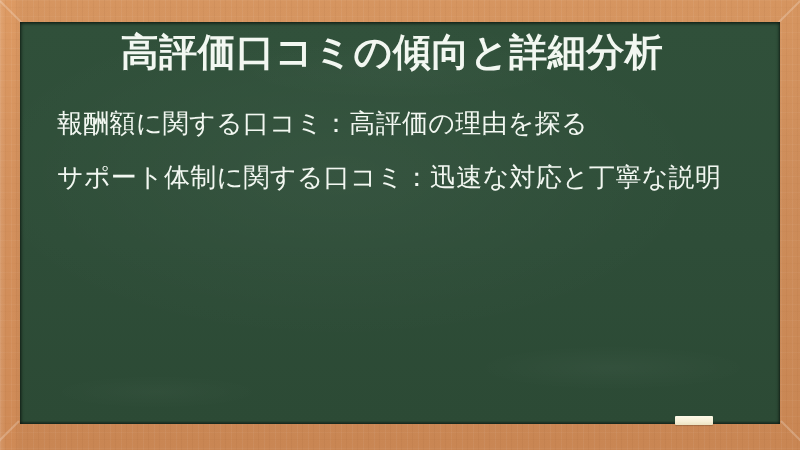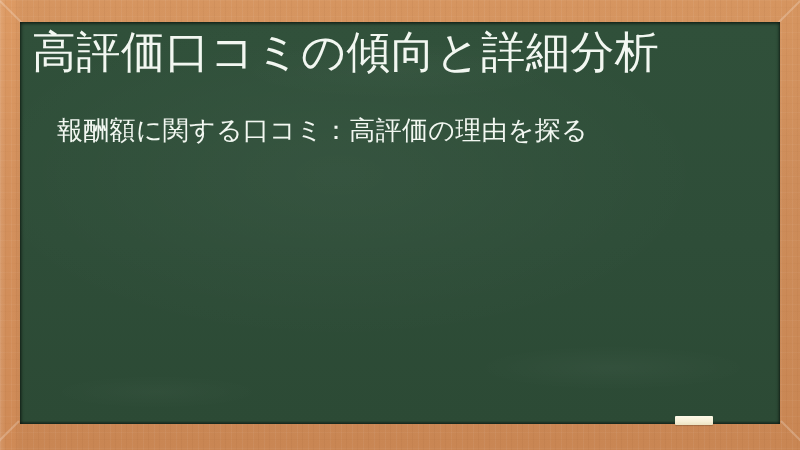--- a/index.html
+++ b/index.html
@@ -101,31 +101,32 @@
       radial-gradient(ellipse 30% 10% at 50% 12%, rgba(255,255,255,0.018), rgba(255,255,255,0) 75%);
   }
 
   
   #title {
     position: absolute;
     left: 12px;
     top: 5px;
     width: 720px;
     color: #f2f7f1;
-    font-size: 44px;
+    font-size: 38px;
     line-height: 50px;
     letter-spacing: 0.5px;
-    font-weight: 400;
+    font-weight: 700;
     white-space: nowrap;
+    text-align: center;
   }
 
   #bullets {
     position: absolute;
     left: 37px;
-    top: 89px;
+    top: 82px;
     width: 700px;
   }
   .bullet {
     color: #f2f7f1;
     font-size: 26px;
     line-height: 38px;
     letter-spacing: 0.3px;
     margin-bottom: 16px;
     font-weight: 400;
   }
@@ -154,18 +155,19 @@
   <div id="miter-bl"></div>
   <div id="miter-br"></div>
 
   <div id="board">
     <div id="board-dust"></div>
 
     <div id="title">高評価口コミの傾向と詳細分析</div>
 
     <div id="bullets">
       <div class="bullet">報酬額に関する口コミ：高評価の理由を探る</div>
+      <div class="bullet">サポート体制に関する口コミ：迅速な対応と丁寧な説明</div>
     </div>
   </div>
 
   <div id="chalk-stick"></div>
 
 </div>
 
 </body></html>

